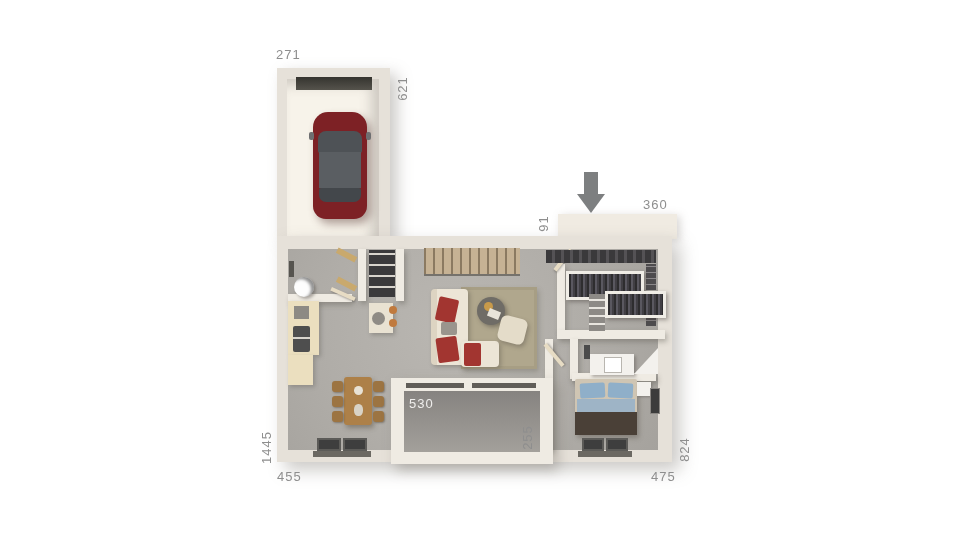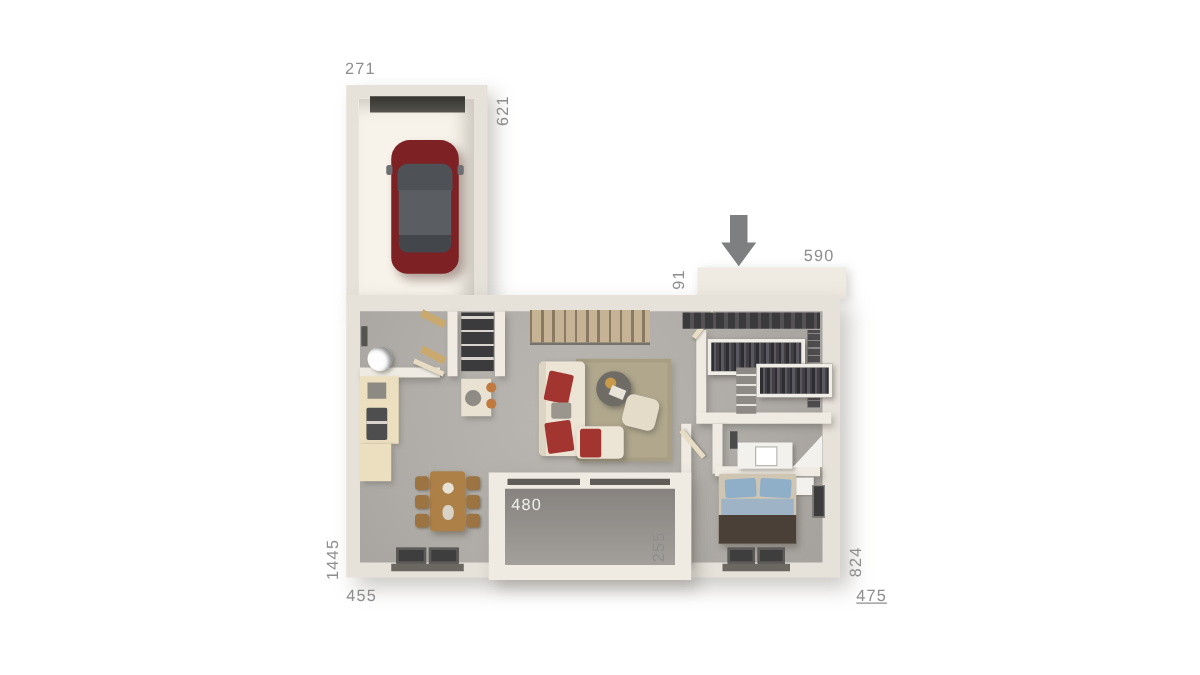--- a/index.html
+++ b/index.html
@@ -258,21 +258,21 @@
   <div class="abs glass g-bed"></div>
 
   <div class="abs terrace-frame"></div>
   <div class="abs terrace-floor"></div>
   <div class="abs terrace-glass1"></div>
   <div class="abs terrace-glass2"></div>
 
   <span class="dim" style="left:276px;top:47px;">271</span>
   <span class="dim vert" style="left:380px;top:81px;">621</span>
   <span class="dim vert" style="left:521px;top:216px;">91</span>
-  <span class="dim" style="left:643px;top:197px;">590</span>
-  <span class="dim white" style="left:409px;top:396px;">480</span>
+  <span class="dim" style="left:643px;top:197px;">360</span>
+  <span class="dim white" style="left:409px;top:396px;">530</span>
   <span class="dim vert" style="left:505px;top:430px;">255</span>
   <span class="dim vert" style="left:244px;top:440px;">1445</span>
   <span class="dim" style="left:277px;top:469px;">455</span>
-  <span class="dim" style="left:685px;top:469px;text-decoration:underline;">475</span>
+  <span class="dim" style="left:651px;top:469px;">475</span>
   <span class="dim vert" style="left:662px;top:442px;">824</span>
 
 </div>
 
 </body></html>

